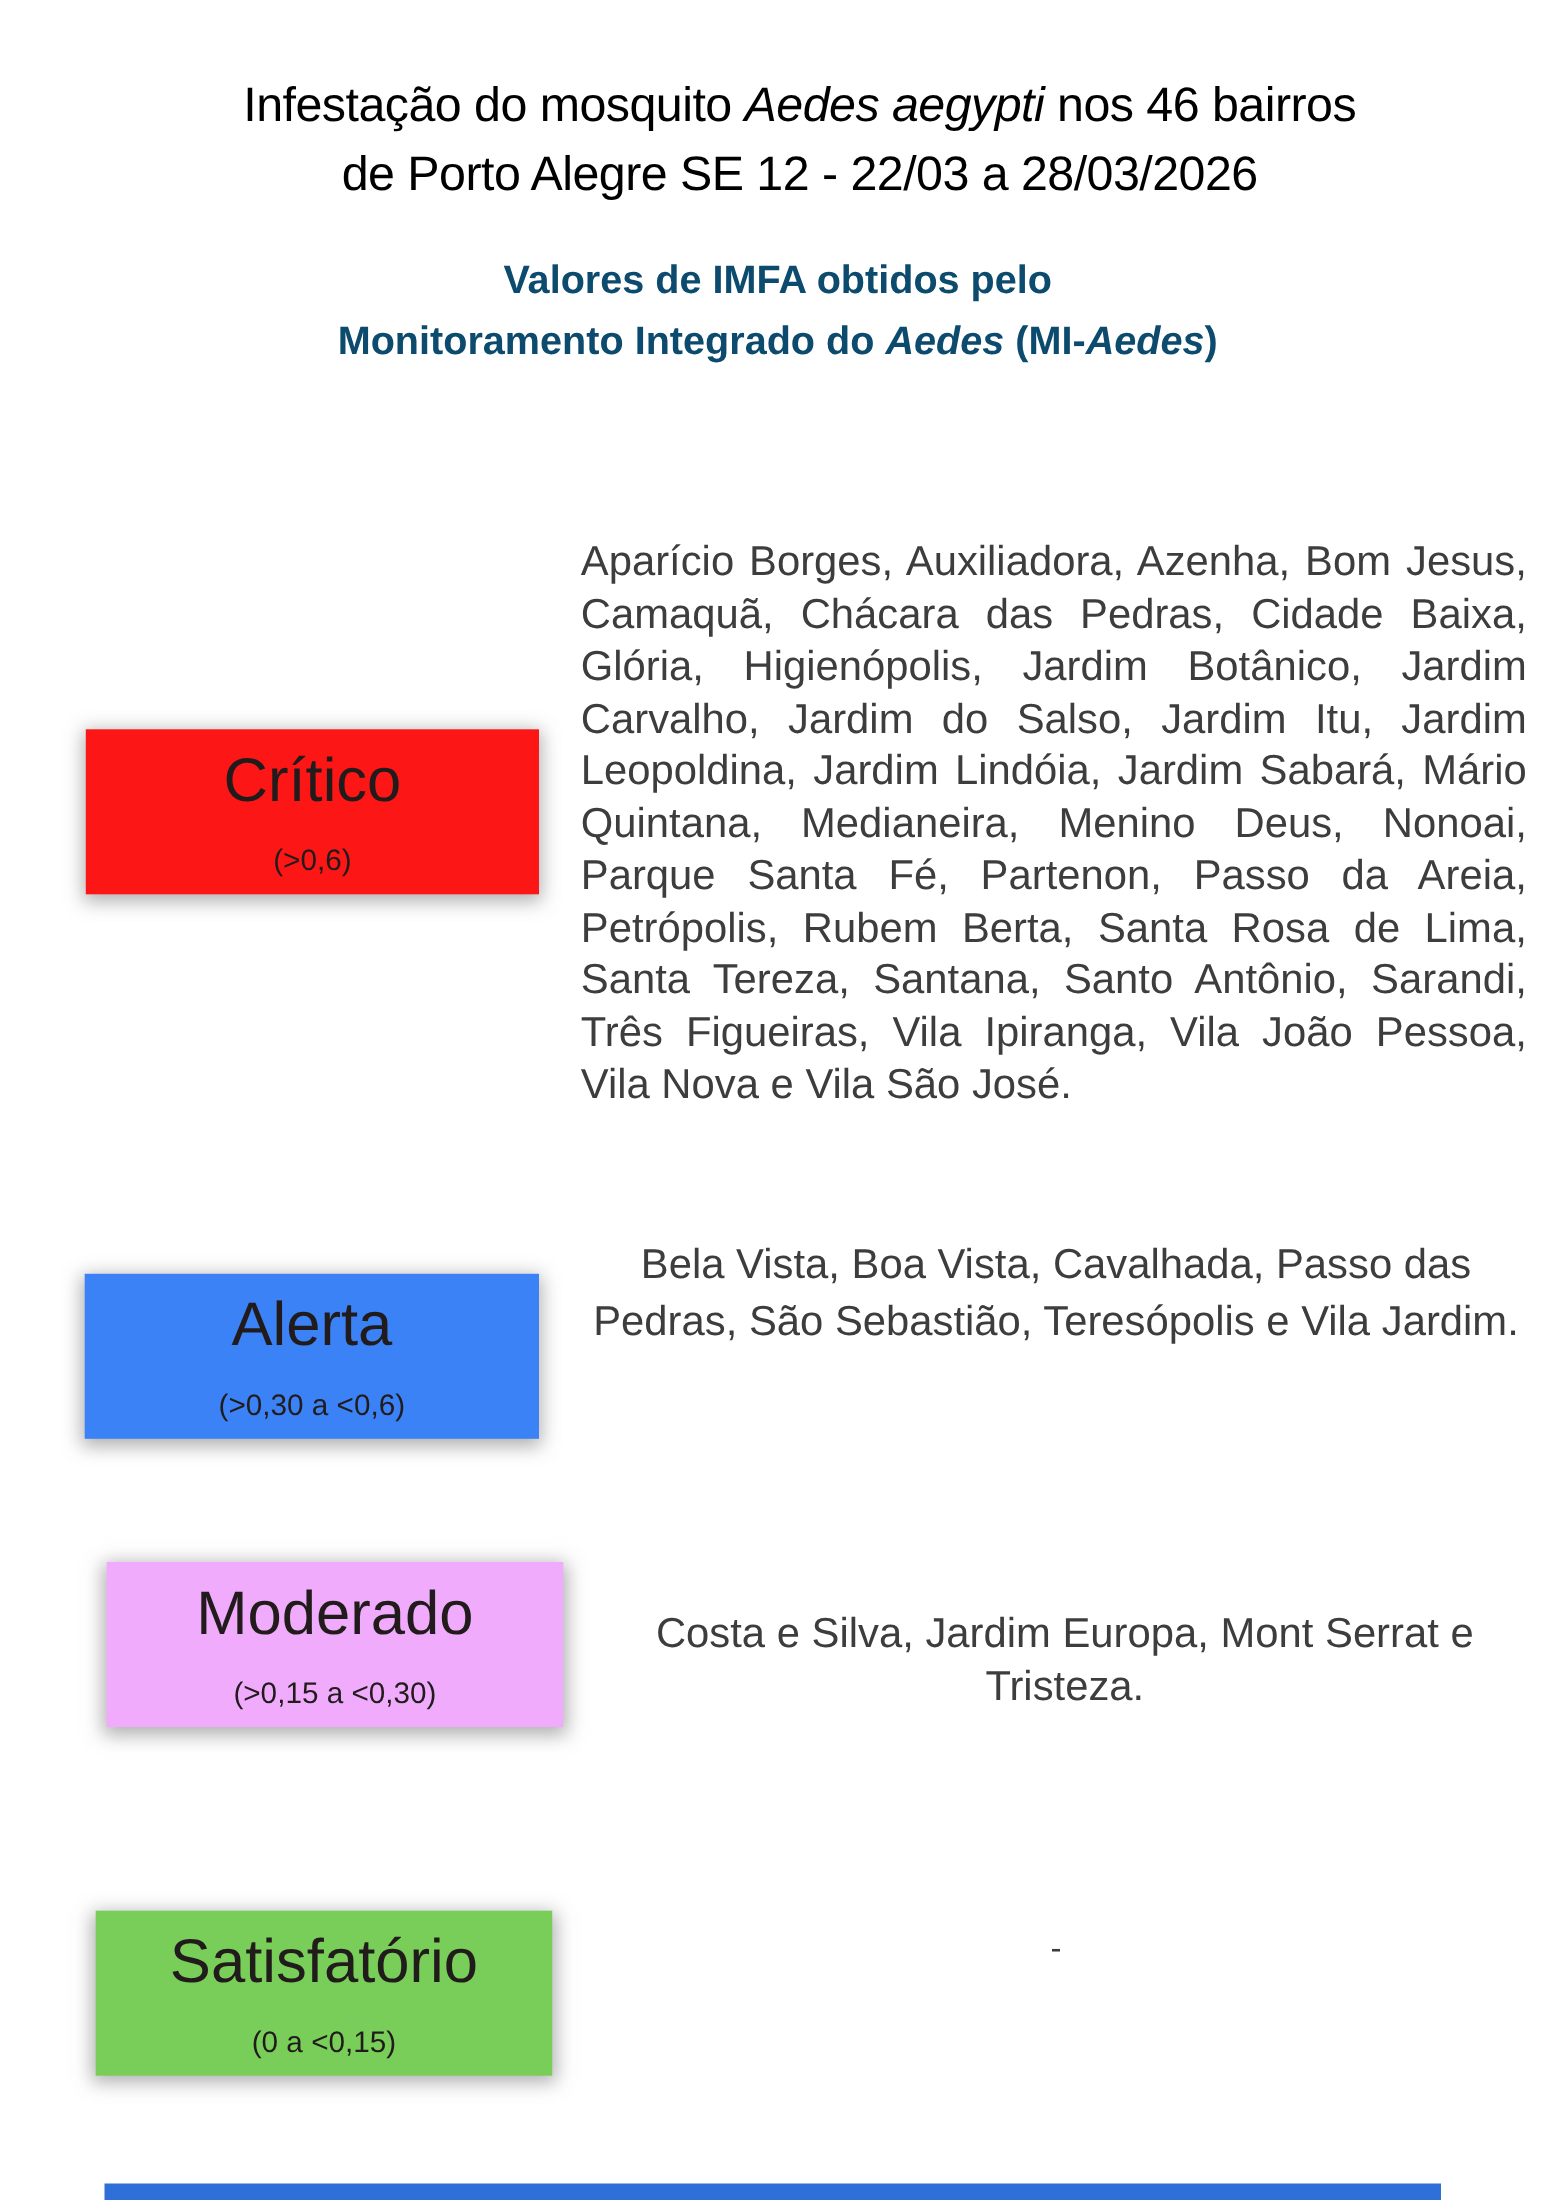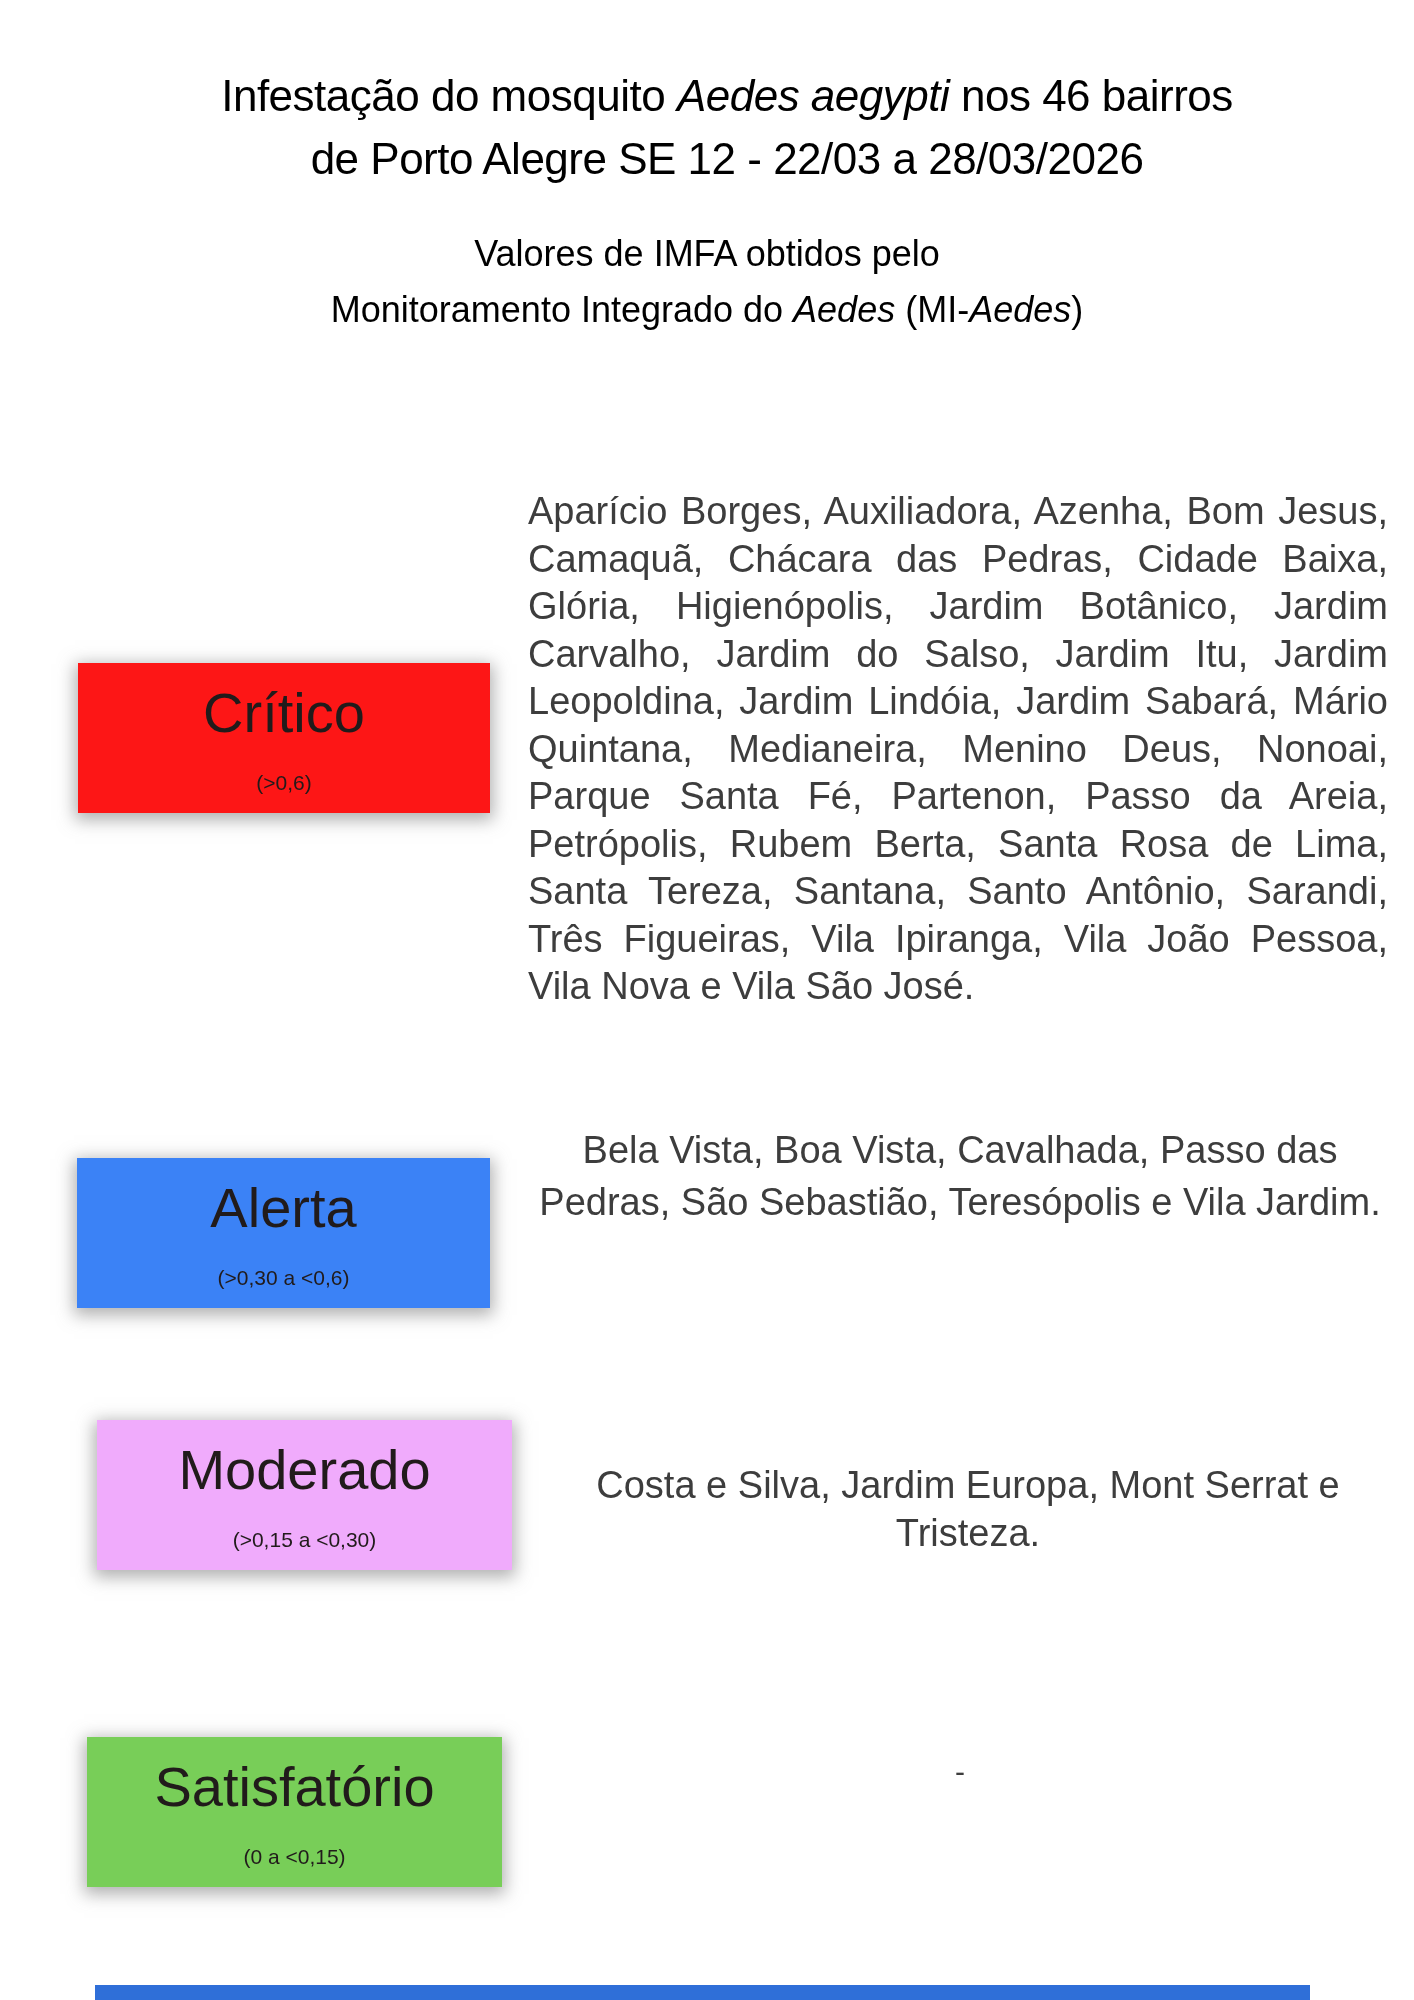--- a/index.html
+++ b/index.html
@@ -23,43 +23,43 @@
     color: #000000;
     letter-spacing: -0.5px;
     margin-left: 20px;
   }
   .title em { font-style: italic; }
   .subtitle {
     position: absolute;
     top: 226px; left: 0;
     width: 1414px;
     text-align: center;
-    font-weight: 400;
+    font-weight: 700;
     font-size: 36px;
     line-height: 56px;
-    color: #000000;
+    color: #0c4a6e;
   }
   .subtitle em { font-style: italic; }
   .cat-box {
     position: absolute;
     display: flex;
     flex-direction: column;
     align-items: center;
     justify-content: center;
     gap: 28px;
     box-shadow: 0 4px 16px 3px rgba(110,110,110,0.55);
     color: #211b1b;
   }
   .cat-label {
     font-size: 56px;
     font-weight: 300;
     line-height: 1.1;
   }
   .cat-range {
-    font-size: 21px;
+    font-size: 27px;
     font-weight: 300;
     line-height: 1.1;
   }
   .nbhd {
     position: absolute;
     color: #3d3d3d;
     font-size: 38px;
     line-height: 47.5px;
     font-weight: 300;
   }

